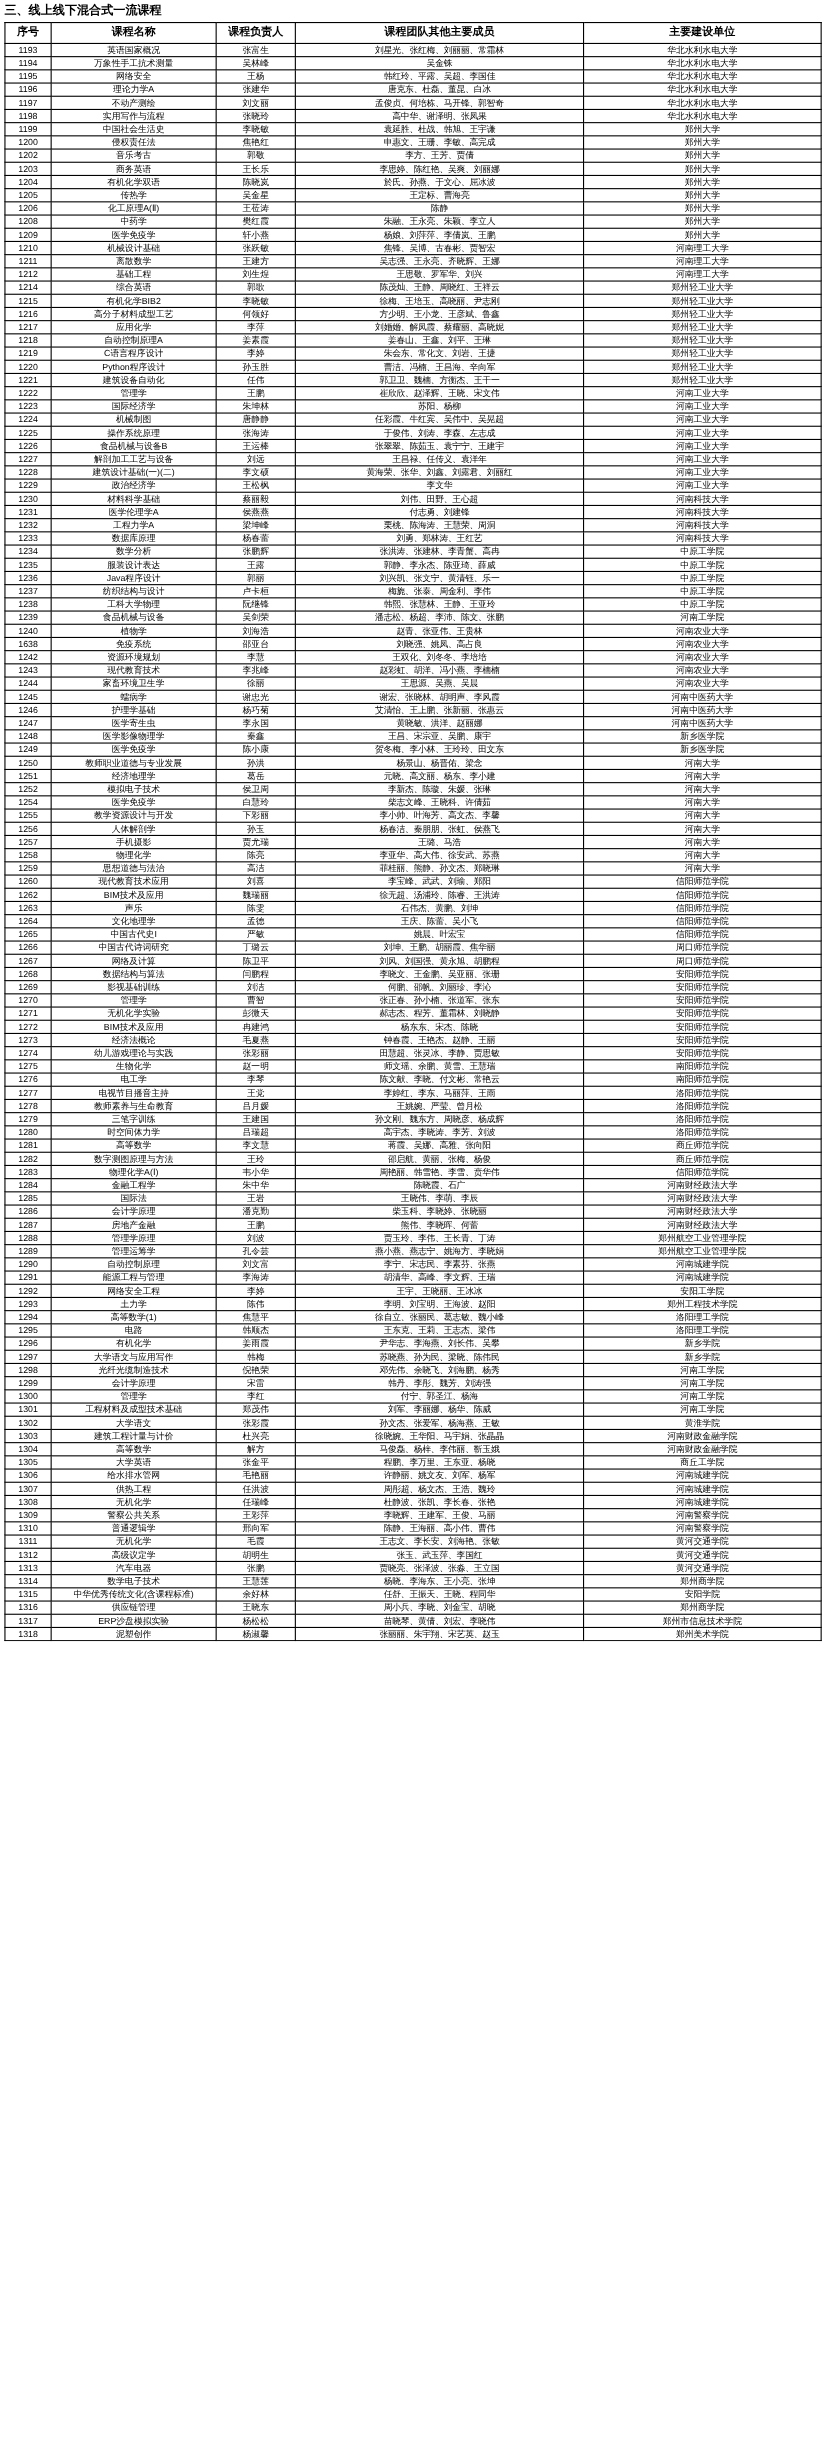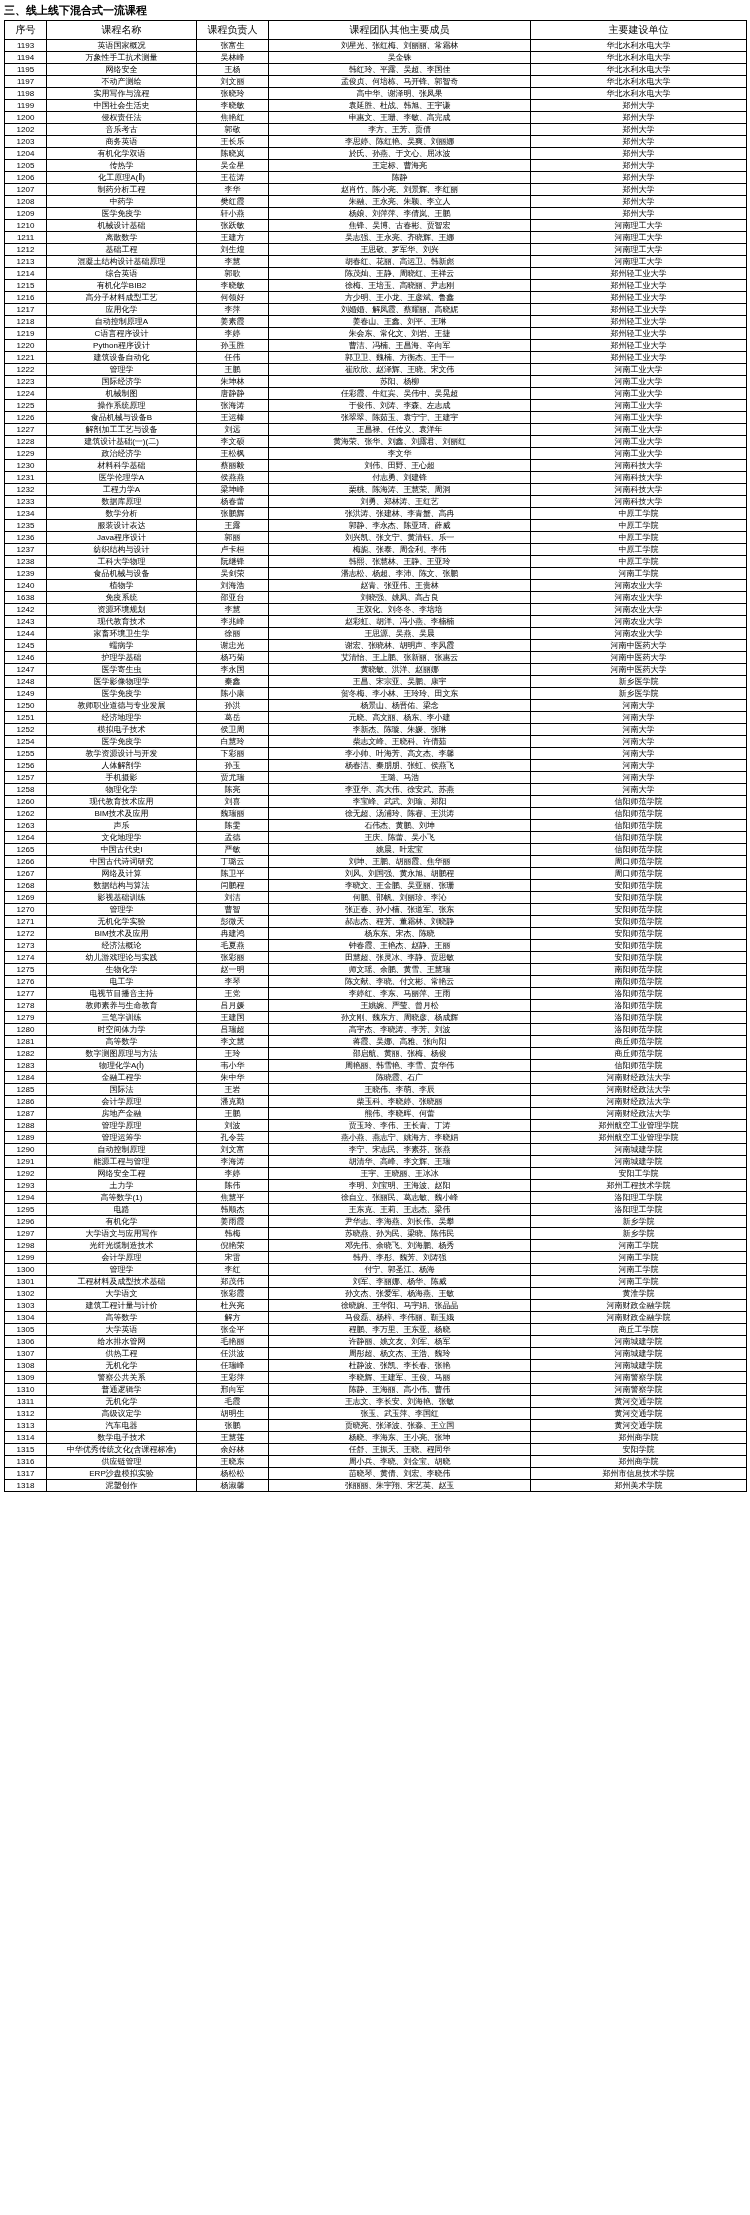--- a/index.html
+++ b/index.html
@@ -27,21 +27,21 @@
     border:1px solid #000;
     font-size:8px;
     line-height:9px;
     padding:1px 1px;
     text-align:center;
     vertical-align:middle;
     overflow:hidden;
     white-space:nowrap;
   }
   table.course-table thead th{
-    font-weight:normal;
+    font-weight:bold;
     font-size:10px;
     line-height:12px;
     padding:3px 0;
   }
   col.c-idx{width:42px;}
   col.c-name{width:150px;}
   col.c-leader{width:72px;}
   col.c-team{width:262px;}
   col.c-unit{width:216px;}
   td.idx{font-size:8.5px;}
@@ -89,20 +89,27 @@
           <td class="unit">华北水利水电大学</td>
         </tr>
         <tr>
           <td class="idx">1195</td>
           <td class="name">网络安全</td>
           <td class="leader">王杨</td>
           <td class="team">韩红玲、平露、吴超、李国佳</td>
           <td class="unit">华北水利水电大学</td>
         </tr>
         <tr>
+          <td class="idx">1196</td>
+          <td class="name">理论力学A</td>
+          <td class="leader">张建华</td>
+          <td class="team">唐克东、杜磊、董昆、白冰</td>
+          <td class="unit">华北水利水电大学</td>
+        </tr>
+        <tr>
           <td class="idx">1197</td>
           <td class="name">不动产测绘</td>
           <td class="leader">刘文丽</td>
           <td class="team">孟俊贞、何培栋、马开锋、郭智奇</td>
           <td class="unit">华北水利水电大学</td>
         </tr>
         <tr>
           <td class="idx">1198</td>
           <td class="name">实用写作与流程</td>
           <td class="leader">张晓玲</td>
@@ -152,27 +159,20 @@
           <td class="unit">郑州大学</td>
         </tr>
         <tr>
           <td class="idx">1206</td>
           <td class="name">化工原理A(Ⅱ)</td>
           <td class="leader">王莅涛</td>
           <td class="team">陈静</td>
           <td class="unit">郑州大学</td>
         </tr>
         <tr>
-          <td class="idx">1207</td>
-          <td class="name">制药分析工程</td>
-          <td class="leader">李华</td>
-          <td class="team">赵肖竹、陈小亮、刘景辉、李红丽</td>
-          <td class="unit">郑州大学</td>
-        </tr>
-        <tr>
           <td class="idx">1208</td>
           <td class="name">中药学</td>
           <td class="leader">樊红霞</td>
           <td class="team">朱融、王永亮、朱颖、李立人</td>
           <td class="unit">郑州大学</td>
         </tr>
         <tr>
           <td class="idx">1209</td>
           <td class="name">医学免疫学</td>
           <td class="leader">轩小燕</td>
@@ -194,27 +194,20 @@
           <td class="unit">河南理工大学</td>
         </tr>
         <tr>
           <td class="idx">1212</td>
           <td class="name">基础工程</td>
           <td class="leader">刘生煌</td>
           <td class="team">王思敬、罗军华、刘兴</td>
           <td class="unit">河南理工大学</td>
         </tr>
         <tr>
-          <td class="idx">1213</td>
-          <td class="name">混凝土结构设计基础原理</td>
-          <td class="leader">李慧</td>
-          <td class="team">胡春红、花丽、高运卫、韩新彪</td>
-          <td class="unit">河南理工大学</td>
-        </tr>
-        <tr>
           <td class="idx">1214</td>
           <td class="name">综合英语</td>
           <td class="leader">郭歌</td>
           <td class="team">陈茂灿、王静、周晓红、王祥云</td>
           <td class="unit">郑州轻工业大学</td>
         </tr>
         <tr>
           <td class="idx">1215</td>
           <td class="name">有机化学BIB2</td>
           <td class="leader">李晓敏</td>
@@ -506,20 +499,27 @@
           <td class="name">手机摄影</td>
           <td class="leader">贾尤瑞</td>
           <td class="team">王璐、马浩</td>
           <td class="unit">河南大学</td>
         </tr>
         <tr>
           <td class="idx">1258</td>
           <td class="name">物理化学</td>
           <td class="leader">陈亮</td>
           <td class="team">李亚华、高大伟、徐安武、苏燕</td>
+          <td class="unit">河南大学</td>
+        </tr>
+        <tr>
+          <td class="idx">1259</td>
+          <td class="name">思想道德与法治</td>
+          <td class="leader">高洁</td>
+          <td class="team">菲桂丽、熊静、孙文杰、郑晓琳</td>
           <td class="unit">河南大学</td>
         </tr>
         <tr>
           <td class="idx">1260</td>
           <td class="name">现代教育技术应用</td>
           <td class="leader">刘喜</td>
           <td class="team">李宝峰、武武、刘瑜、郑阳</td>
           <td class="unit">信阳师范学院</td>
         </tr>
         <tr>

